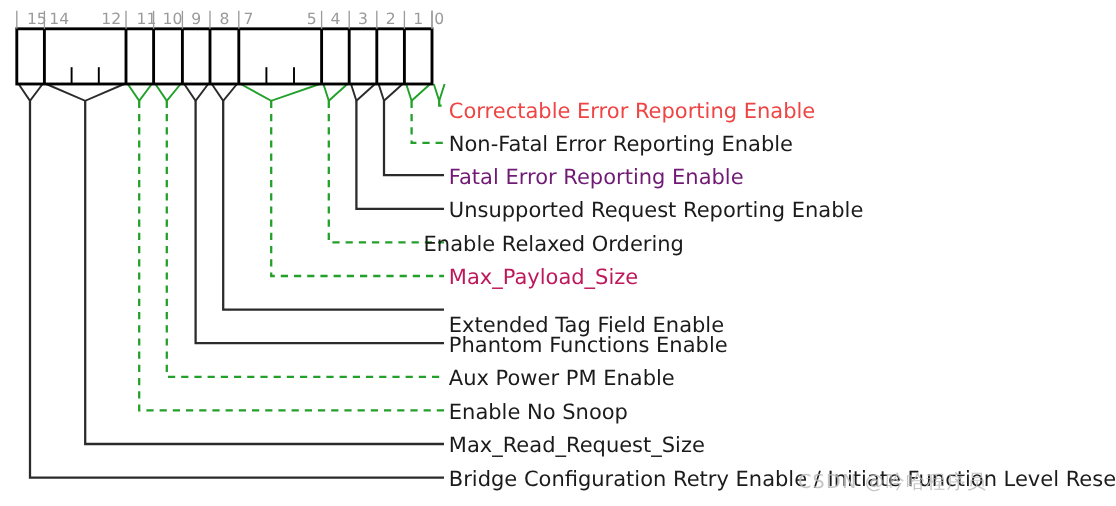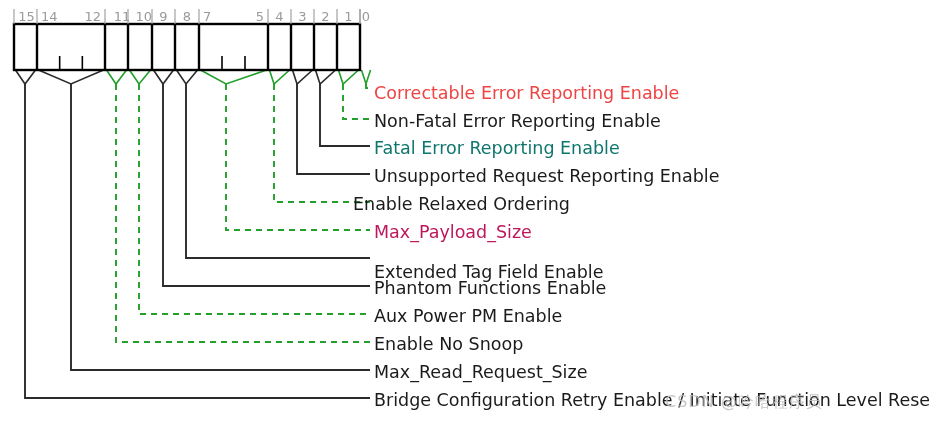--- a/index.html
+++ b/index.html
@@ -84,40 +84,40 @@
       <line x1="199" y1="9" x2="199" y2="24" stroke="#9a9a9a" stroke-width="1.1"></line>
       <line x1="268" y1="9" x2="268" y2="24" stroke="#9a9a9a" stroke-width="1.1"></line>
       <line x1="291" y1="9" x2="291" y2="24" stroke="#9a9a9a" stroke-width="1.1"></line>
       <line x1="314" y1="9" x2="314" y2="24" stroke="#9a9a9a" stroke-width="1.1"></line>
       <line x1="337" y1="9" x2="337" y2="24" stroke="#9a9a9a" stroke-width="1.1"></line>
       <line x1="360" y1="9" x2="360" y2="24" stroke="#9a9a9a" stroke-width="1.1"></line>
       <line x1="360" y1="9" x2="360" y2="24" stroke="#9a9a9a" stroke-width="1.1"></line>
     </svg>
 
   <div id="bitnums">
-      <div class="bitnum" style="left: 14px; top: 10px; width: 25px; text-align: center;">15</div>
+      <div class="bitnum" style="left: 14px; top: 10px; width: 25px; text-align: right;">15</div>
       <div class="bitnum" style="left: 41px; top: 10px;">14</div>
       <div class="bitnum" style="left: 83px; top: 10px; text-align: right; width: 18px;">12</div>
       <div class="bitnum" style="left: 105px; top: 10px; width: 34px; text-align: center;">11</div>
       <div class="bitnum" style="left: 128px; top: 10px; width: 24px; text-align: right;">10</div>
       <div class="bitnum" style="left: 152px; top: 10px; width: 23px; text-align: center;">9</div>
       <div class="bitnum" style="left: 175px; top: 10px; width: 24px; text-align: center;">8</div>
       <div class="bitnum" style="left: 203px; top: 10px;">7</div>
       <div class="bitnum" style="left: 246px; top: 10px; text-align: right; width: 18px;">5</div>
       <div class="bitnum" style="left: 268px; top: 10px; width: 23px; text-align: center;">4</div>
       <div class="bitnum" style="left: 291px; top: 10px; width: 23px; text-align: center;">3</div>
       <div class="bitnum" style="left: 314px; top: 10px; width: 23px; text-align: center;">2</div>
       <div class="bitnum" style="left: 337px; top: 10px; width: 23px; text-align: center;">1</div>
       <div class="bitnum" style="left: 360px; top: 10px; width: 12px; text-align: center;">0</div>
     </div>
 
   <div id="labels">
       <div class="label" style="left: 374px; top: 85px; color: #ef4444;">Correctable Error Reporting Enable</div>
       <div class="label" style="left: 374px; top: 113px; color: rgb(27, 27, 27);">Non-Fatal Error Reporting Enable</div>
-      <div class="label" style="left: 374px; top: 140px; color: #0f766e;">Fatal Error Reporting Enable</div>
+      <div class="label" style="left: 374px; top: 140px; color: #701a75;">Fatal Error Reporting Enable</div>
       <div class="label" style="left: 374px; top: 168px; color: rgb(27, 27, 27);">Unsupported Request Reporting Enable</div>
       <div class="label" style="left: 353px; top: 196px; color: rgb(27, 27, 27);">Enable Relaxed Ordering</div>
       <div class="label" style="left: 374px; top: 224px; color: #be185d;">Max_Payload_Size</div>
       <div class="label" style="left: 374px; top: 264px; color: rgb(27, 27, 27);">Extended Tag Field Enable</div>
       <div class="label" style="left: 374px; top: 280px; color: rgb(27, 27, 27);">Phantom Functions Enable</div>
       <div class="label" style="left: 374px; top: 308px; color: rgb(27, 27, 27);">Aux Power PM Enable</div>
       <div class="label" style="left: 374px; top: 336px; color: rgb(27, 27, 27);">Enable No Snoop</div>
       <div class="label" style="left: 374px; top: 364px; color: rgb(27, 27, 27);">Max_Read_Request_Size</div>
       <div class="label" style="left: 374px; top: 392px; color: rgb(27, 27, 27);">Bridge Configuration Retry Enable / Initiate Function Level Reset</div>
     </div>

